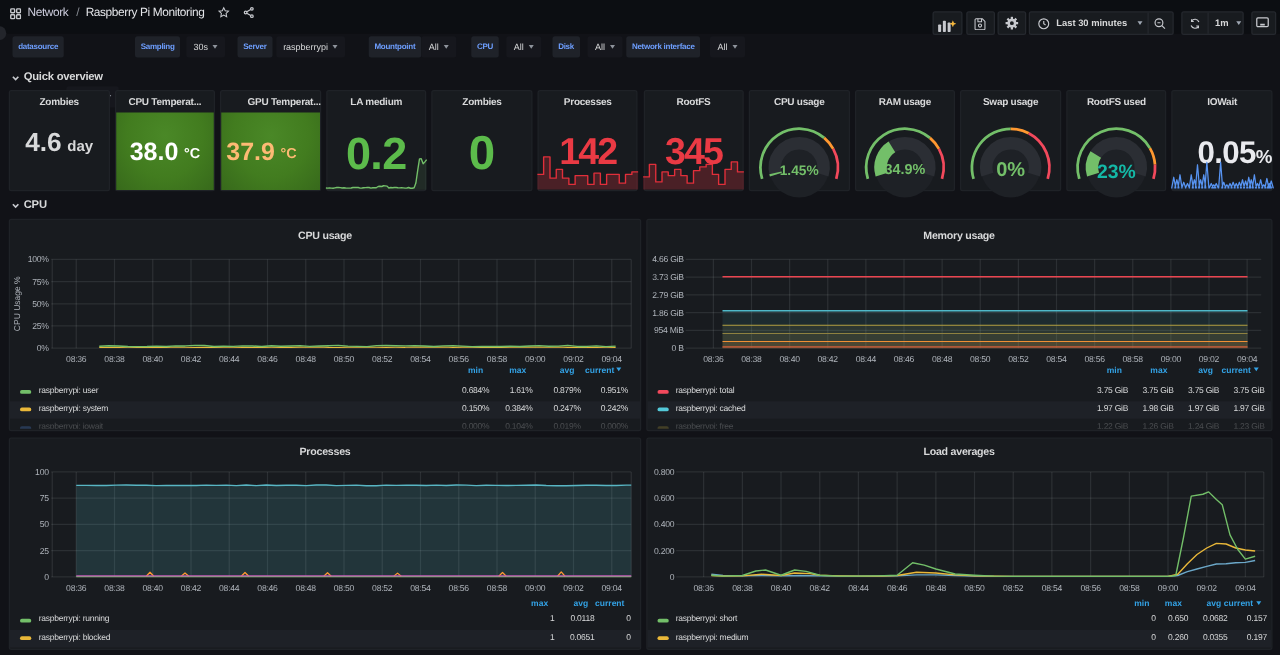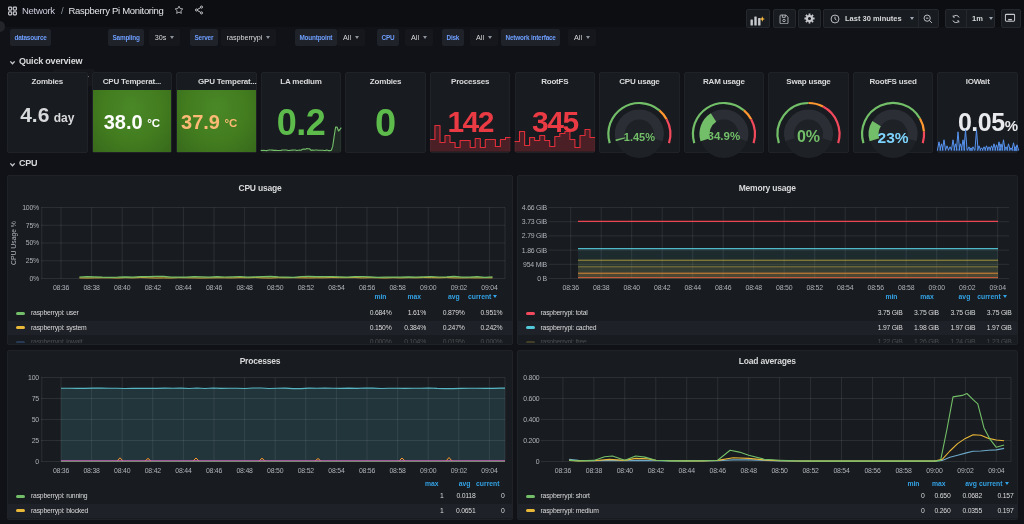--- a/index.html
+++ b/index.html
@@ -190,21 +190,21 @@
   </svg>
 <div class="abs" style="left:768.2px;top:129px;width:80.6px;text-align:center;color:#73bf69;font-size:16px;font-weight:700;line-height:16px;">0%</div>
 <svg class="abs" style="left:0;top:0" width="1024" height="524" viewBox="0 0 1024 524">
     <circle cx="893.1" cy="134.0" r="24" fill="#1e2126"></circle>
     <path d="M863.45,143.06 A31.0,31.0 0 0 1 919.93,118.46" stroke="#73bf69" stroke-width="2.2" fill="none" stroke-linecap="butt"></path>
     <path d="M919.93,118.46 A31.0,31.0 0 0 1 924.01,131.62" stroke="#ff9830" stroke-width="2.2" fill="none" stroke-linecap="butt"></path>
     <path d="M924.01,131.62 A31.0,31.0 0 0 1 922.75,143.06" stroke="#f2495c" stroke-width="2.2" fill="none" stroke-linecap="butt"></path>
     <path d="M874.45,139.70 A19.5,19.5 0 1 1 911.75,139.70" stroke="#2b2e34" stroke-width="10" fill="none" stroke-linecap="butt"></path>
     <path d="M874.45,139.70 A19.5,19.5 0 0 1 876.60,123.60" stroke="#73bf69" stroke-width="10" fill="none" stroke-linecap="butt"></path>
   </svg>
-<div class="abs" style="left:852.8px;top:129.5px;width:80.6px;text-align:center;color:#7dd3fc;font-size:15.5px;font-weight:700;line-height:15.5px;">23%</div>
+<div class="abs" style="left:852.8px;top:129.5px;width:80.6px;text-align:center;color:#14b8a6;font-size:15.5px;font-weight:700;line-height:15.5px;">23%</div>
 <div class="abs" style="left:937.4px;top:110px;width:80.6px;text-align:right;color:#e9eaee;line-height:25px;"><span style="font-size:25px;font-weight:700;letter-spacing:-0.5px;">0.05</span><span style="font-size:15px;font-weight:700;">%</span></div>
 <svg class="abs" style="left:0;top:0" width="1024" height="524" viewBox="0 0 1024 524">
     <path d="M937.4,151.8 L937.4,150.8 L937.4,150.3 L939.0,141.8 L940.6,150.3 L939.9,150.3 L941.5,143.8 L943.1,150.3 L942.4,150.3 L944.0,139.8 L945.6,150.3 L945.4,150.3 L947.0,145.8 L948.6,150.3 L948.4,150.3 L950.0,146.8 L951.6,150.3 L951.4,150.3 L953.0,139.8 L954.6,150.3 L953.9,150.3 L955.5,143.8 L957.1,150.3 L956.4,150.3 L958.0,131.8 L959.6,150.3 L958.9,150.3 L960.5,143.8 L962.1,150.3 L961.4,150.3 L963.0,139.8 L964.6,150.3 L963.9,150.3 L965.5,129.8 L967.1,150.3 L967.4,150.3 L969.0,146.8 L970.6,150.3 L969.4,150.3 L971.0,147.8 L972.6,150.3 L971.4,150.3 L973.0,146.8 L974.6,150.3 L974.9,150.3 L976.5,129.8 L978.1,150.3 L977.4,150.3 L979.0,145.8 L980.6,150.3 L979.9,150.3 L981.5,147.8 L983.1,150.3 L982.4,150.3 L984.0,146.8 L985.6,150.3 L984.9,150.3 L986.5,145.8 L988.1,150.3 L987.4,150.3 L989.0,146.8 L990.6,150.3 L989.9,150.3 L991.5,145.8 L993.1,150.3 L992.4,150.3 L994.0,143.8 L995.6,150.3 L994.9,150.3 L996.5,144.8 L998.1,150.3 L997.4,150.3 L999.0,141.8 L1000.6,150.3 L999.4,150.3 L1001.0,143.8 L1002.6,150.3 L1001.9,150.3 L1003.5,139.8 L1005.1,150.3 L1004.4,150.3 L1006.0,146.8 L1007.6,150.3 L1006.9,150.3 L1008.5,143.8 L1010.1,150.3 L1009.4,150.3 L1011.0,147.8 L1012.6,150.3 L1011.9,150.3 L1013.5,142.8 L1015.1,150.3 L1013.9,150.3 L1015.5,146.8 L1017.1,150.3 L1015.4,150.3 L1017.0,144.8 L1018.6,150.3 L1018.0,149.8 L1018.0,151.8 Z" fill="rgba(87,148,242,0.10)" stroke="none"></path>
     <polyline points="937.4,150.8 937.4,150.3 939.0,141.8 940.6,150.3 939.9,150.3 941.5,143.8 943.1,150.3 942.4,150.3 944.0,139.8 945.6,150.3 945.4,150.3 947.0,145.8 948.6,150.3 948.4,150.3 950.0,146.8 951.6,150.3 951.4,150.3 953.0,139.8 954.6,150.3 953.9,150.3 955.5,143.8 957.1,150.3 956.4,150.3 958.0,131.8 959.6,150.3 958.9,150.3 960.5,143.8 962.1,150.3 961.4,150.3 963.0,139.8 964.6,150.3 963.9,150.3 965.5,129.8 967.1,150.3 967.4,150.3 969.0,146.8 970.6,150.3 969.4,150.3 971.0,147.8 972.6,150.3 971.4,150.3 973.0,146.8 974.6,150.3 974.9,150.3 976.5,129.8 978.1,150.3 977.4,150.3 979.0,145.8 980.6,150.3 979.9,150.3 981.5,147.8 983.1,150.3 982.4,150.3 984.0,146.8 985.6,150.3 984.9,150.3 986.5,145.8 988.1,150.3 987.4,150.3 989.0,146.8 990.6,150.3 989.9,150.3 991.5,145.8 993.1,150.3 992.4,150.3 994.0,143.8 995.6,150.3 994.9,150.3 996.5,144.8 998.1,150.3 997.4,150.3 999.0,141.8 1000.6,150.3 999.4,150.3 1001.0,143.8 1002.6,150.3 1001.9,150.3 1003.5,139.8 1005.1,150.3 1004.4,150.3 1006.0,146.8 1007.6,150.3 1006.9,150.3 1008.5,143.8 1010.1,150.3 1009.4,150.3 1011.0,147.8 1012.6,150.3 1011.9,150.3 1013.5,142.8 1015.1,150.3 1013.9,150.3 1015.5,146.8 1017.1,150.3 1015.4,150.3 1017.0,144.8 1018.6,150.3 1018.0,149.8" fill="none" stroke="#5794f2" stroke-width="1.0" stroke-linejoin="round" opacity="1"></polyline>
   </svg>
 <div class="panel" style="left:7px;top:174.5px;width:506px;height:170px;"></div>
 <div class="ctitle" style="left:7px;top:182.5px;width:506px;">CPU usage</div>
 <div class="panel" style="left:516.5px;top:174.5px;width:501.5px;height:170px;"></div>
 <div class="ctitle" style="left:516.5px;top:182.5px;width:501.5px;">Memory usage</div>
 <div class="panel" style="left:7px;top:349.5px;width:506px;height:170px;"></div>

